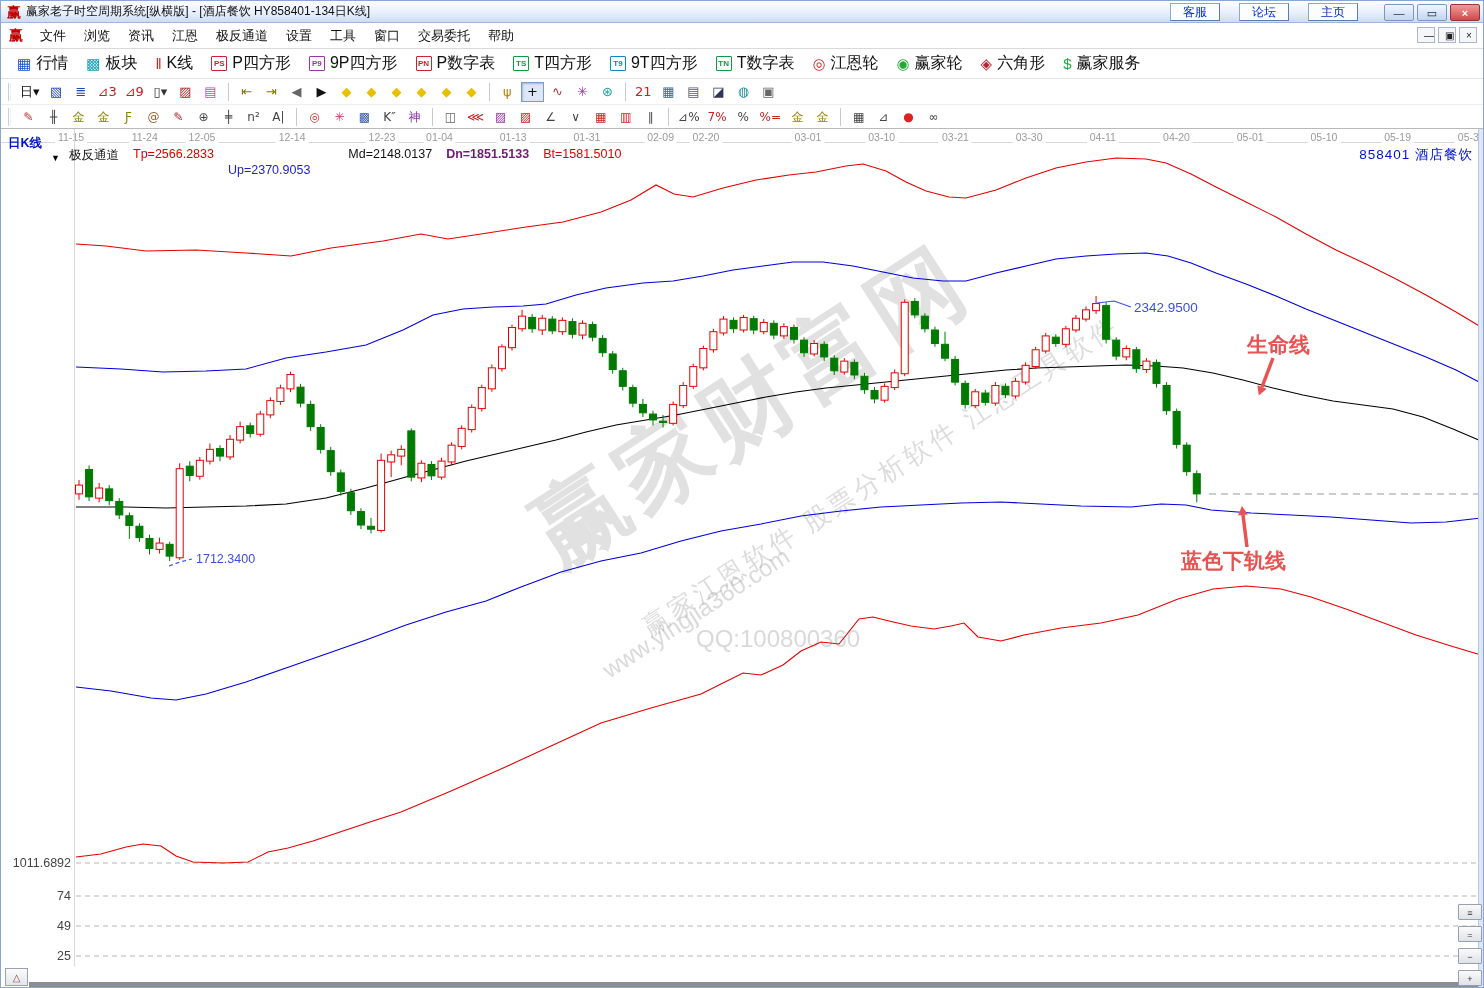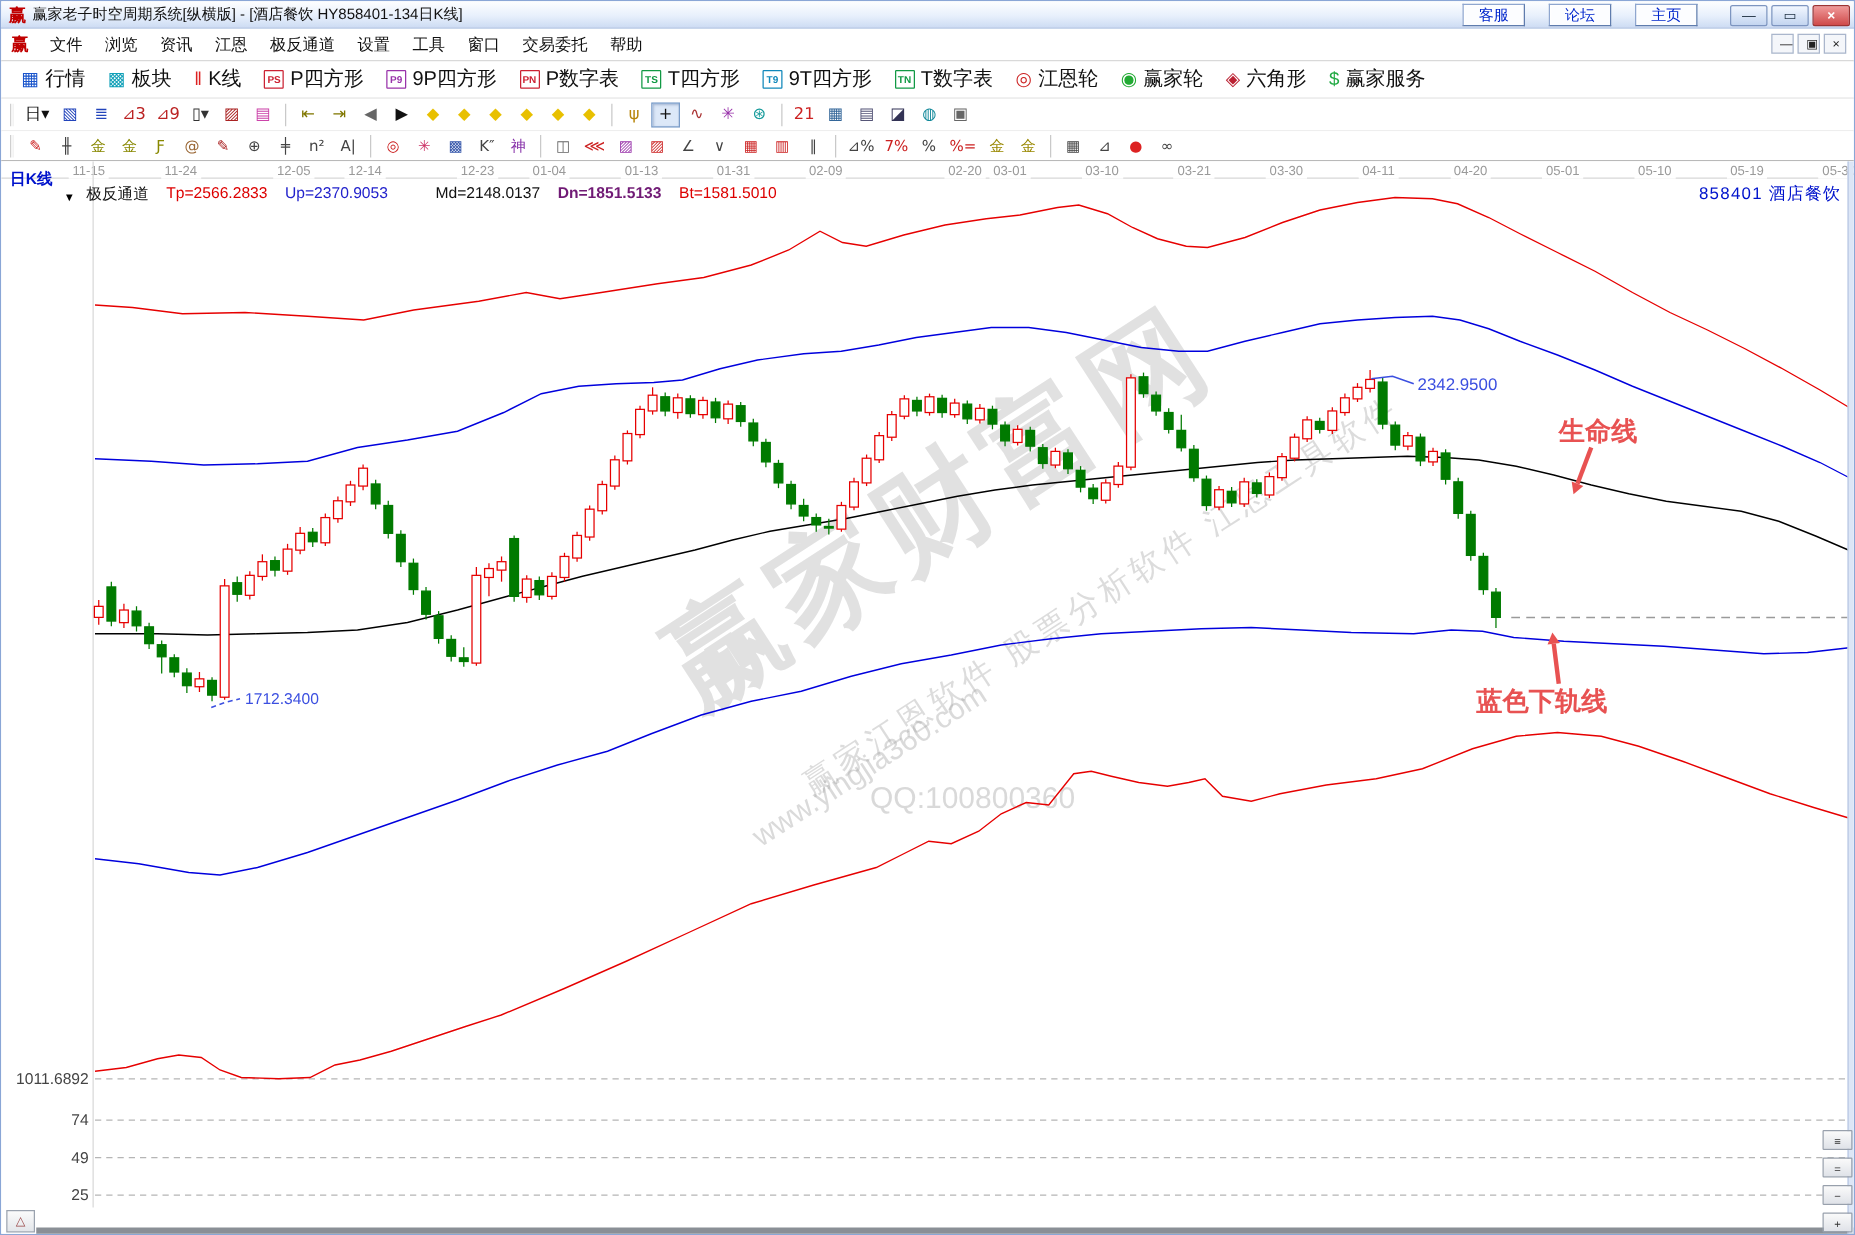--- a/index.html
+++ b/index.html
@@ -257,49 +257,49 @@
   <div class="chartarea">
     <div class="wm wm-brand">赢家财富网</div>
     <div class="wm wm-small">赢家江恩软件  股票分析软件  江恩工具软件</div>
     <div class="wm wm-url">www.yingjia360.com</div>
     <div class="wm wm-qq">QQ:100800360</div>
 
     <div class="dates-line"></div>
     <div id="dateLabels">
         <span class="date-label" style="left: 70px;">11-15</span>
         <span class="date-label" style="left: 143.7px;">11-24</span>
-        <span class="date-label" style="left: 234px;">12-05</span>
+        <span class="date-label" style="left: 201px;">12-05</span>
         <span class="date-label" style="left: 291.1px;">12-14</span>
         <span class="date-label" style="left: 381px;">12-23</span>
         <span class="date-label" style="left: 438.5px;">01-04</span>
         <span class="date-label" style="left: 512.2px;">01-13</span>
         <span class="date-label" style="left: 585.9px;">01-31</span>
         <span class="date-label" style="left: 659.6px;">02-09</span>
-        <span class="date-label" style="left: 771px;">02-20</span>
+        <span class="date-label" style="left: 705px;">02-20</span>
         <span class="date-label" style="left: 807px;">03-01</span>
         <span class="date-label" style="left: 880.7px;">03-10</span>
         <span class="date-label" style="left: 954.4px;">03-21</span>
         <span class="date-label" style="left: 1028.1px;">03-30</span>
         <span class="date-label" style="left: 1101.8px;">04-11</span>
         <span class="date-label" style="left: 1175.5px;">04-20</span>
         <span class="date-label" style="left: 1249.2px;">05-01</span>
         <span class="date-label" style="left: 1322.9px;">05-10</span>
         <span class="date-label" style="left: 1396.6px;">05-19</span>
         <span class="date-label" style="left: 1470.3px;">05-30</span>
       </div>
     <div class="chart-border-left"></div>
 
     <span class="kline-label">日K线</span>
     <span class="cursor-mark">▼</span>
 
     <div class="ind-row">
       <span style="color:#111;">极反通道</span>
       <span id="indValues" style="display:flex;gap:14px;">
           <span style="color: rgb(221, 0, 0);">Tp=2566.2833</span>
-          <span style="color: rgb(34, 34, 204);">Up=2370.9053</span>
+          <span style="color: rgb(34, 34, 204); margin-top: 16px;">Up=2370.9053</span>
           <span style="color: rgb(17, 17, 17); margin-left: 24px;">Md=2148.0137</span>
           <span style="color: #701a75; font-weight: bold;">Dn=1851.5133</span>
           <span style="color: rgb(221, 0, 0);">Bt=1581.5010</span>
         </span>
     </div>
     <span class="symbol-label">858401  酒店餐饮</span>
 
     <svg id="chartSvg" class="chart" width="1484" height="860">
         <g>
           <line x1="75" y1="734" x2="1476" y2="734" stroke="#b5b5b5" stroke-width="1" stroke-dasharray="5,4"></line>

